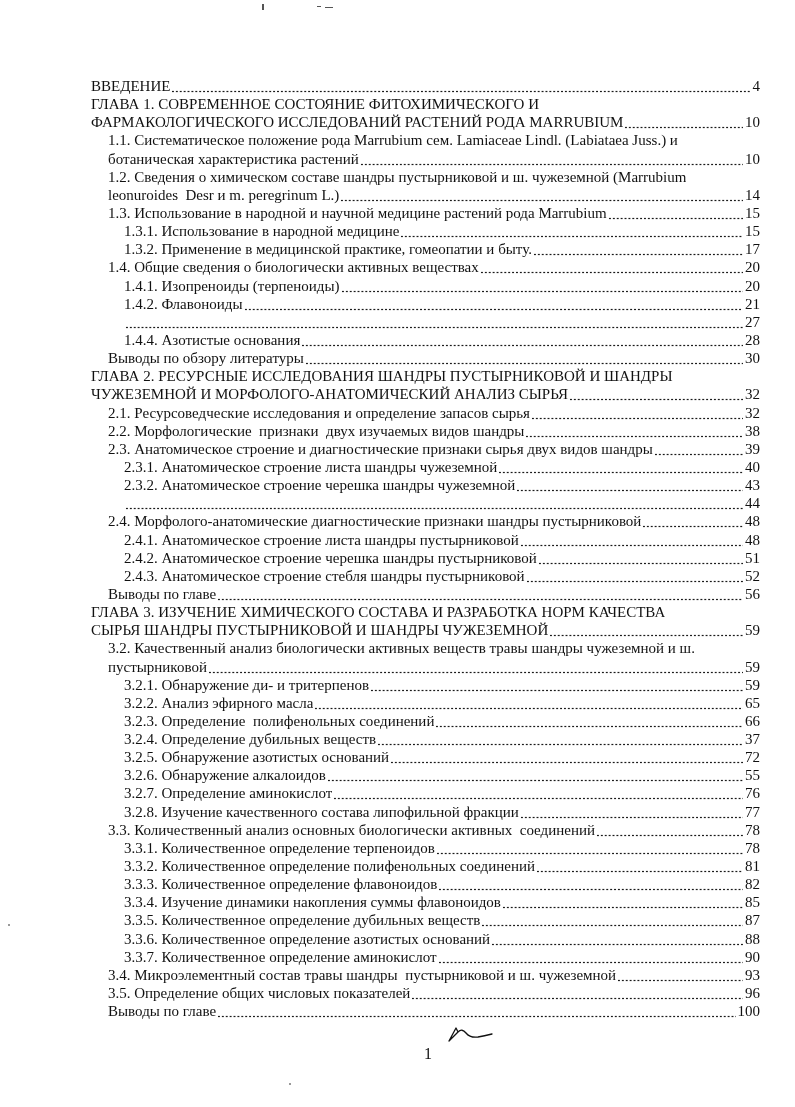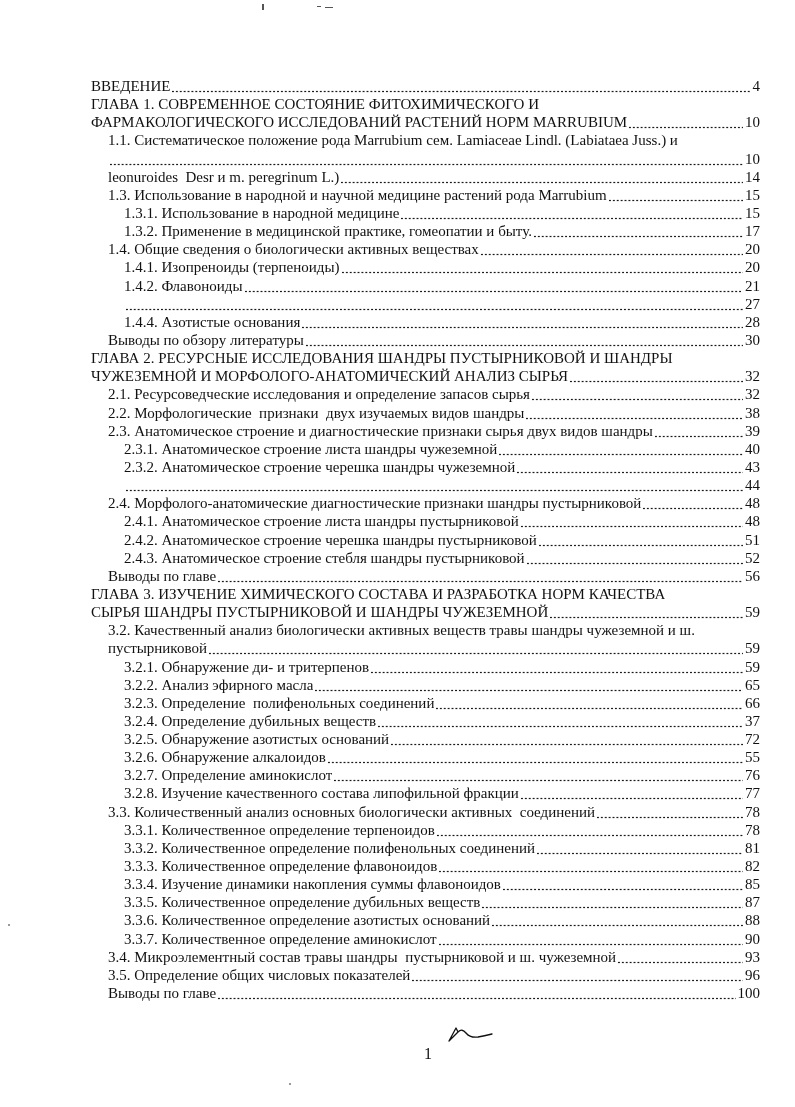--- a/index.html
+++ b/index.html
@@ -46,27 +46,28 @@
 <div class="scan-mark" style="left:325px;top:7px;width:8px;height:1px;"></div>
 <div class="speck" style="left:8px;top:924px;"></div>
 <div class="speck" style="left:289px;top:1083px;"></div>
 
 <div id="toc">
     <div class="entry lvl0">
       <div class="row"><span class="text">ВВЕДЕНИЕ</span><span class="dots"></span><span class="page">4</span></div>
     </div>
     <div class="entry lvl0">
       <div class="row"><span class="text">ГЛАВА 1. СОВРЕМЕННОЕ СОСТОЯНИЕ ФИТОХИМИЧЕСКОГО И</span></div>
-      <div class="row"><span class="text">ФАРМАКОЛОГИЧЕСКОГО ИССЛЕДОВАНИЙ РАСТЕНИЙ НОРМ MARRUBIUM</span><span class="dots"></span><span class="page">10</span></div>
+      <div class="row"><span class="text">ФАРМАКОЛОГИЧЕСКОГО ИССЛЕДОВАНИЙ РАСТЕНИЙ РОДА MARRUBIUM</span><span class="dots"></span><span class="page">10</span></div>
     </div>
     <div class="entry lvl1">
       <div class="row"><span class="text">1.1. Систематическое положение рода Marrubium сем. Lamiaceae Lindl. (Labiataea Juss.) и</span></div>
-      <div class="row"><span class="dots"></span><span class="page">10</span></div>
-    </div>
-    <div class="entry lvl1">
+      <div class="row"><span class="text">ботаническая характеристика растений</span><span class="dots"></span><span class="page">10</span></div>
+    </div>
+    <div class="entry lvl1">
+      <div class="row"><span class="text">1.2. Сведения о химическом составе шандры пустырниковой и ш. чужеземной (Marrubium</span></div>
       <div class="row"><span class="text">leonuroides  Desr и m. peregrinum L.)</span><span class="dots"></span><span class="page">14</span></div>
     </div>
     <div class="entry lvl1">
       <div class="row"><span class="text">1.3. Использование в народной и научной медицине растений рода Marrubium</span><span class="dots"></span><span class="page">15</span></div>
     </div>
     <div class="entry lvl2">
       <div class="row"><span class="text">1.3.1. Использование в народной медицине</span><span class="dots"></span><span class="page">15</span></div>
     </div>
     <div class="entry lvl2">
       <div class="row"><span class="text">1.3.2. Применение в медицинской практике, гомеопатии и быту.</span><span class="dots"></span><span class="page">17</span></div>

